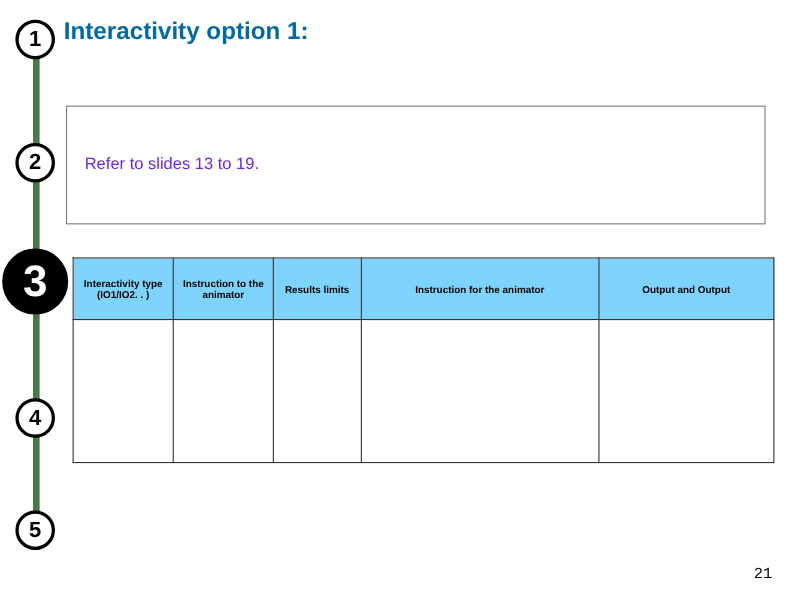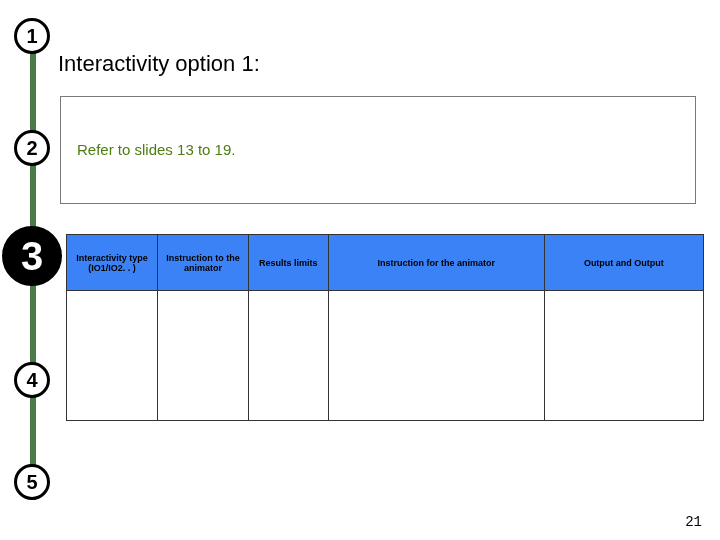--- a/index.html
+++ b/index.html
@@ -48,51 +48,50 @@
   .step-1 { top: 18px; }
   .step-2 { top: 130px; }
   .step-3 { top: 226px; }
   .step-4 { top: 362px; }
   .step-5 { top: 464px; }
   .title {
     position: absolute;
     left: 58px;
     top: 14px;
     font-size: 22px;
-    font-weight: normal;
-    color: #000000;
+    font-weight: bold;
+    color: #0369a1;
     line-height: 1.25;
-    margin-top: 36px;
   }
   .refer-box {
     position: absolute;
     left: 60px;
     top: 96px;
     width: 636px;
     height: 108px;
     border: 1px solid #7a7a7a;
     background: #fff;
     padding: 44px 0 0 16px;
     font-size: 15px;
-    color: #4d7c0f;
+    color: #6d28d9;
   }
   .table-wrap {
     position: absolute;
     left: 66px;
     top: 234px;
     width: 638px;
   }
   table {
     border-collapse: collapse;
     width: 100%;
     table-layout: fixed;
   }
   th {
     border: 1px solid #333;
-    background: #3b82f6;
+    background: #7dd3fc;
     font-size: 9px;
     font-weight: bold;
     color: #000;
     padding: 6px 2px;
     text-align: center;
     vertical-align: middle;
     height: 56px;
   }
   td {
     border: 1px solid #333;

